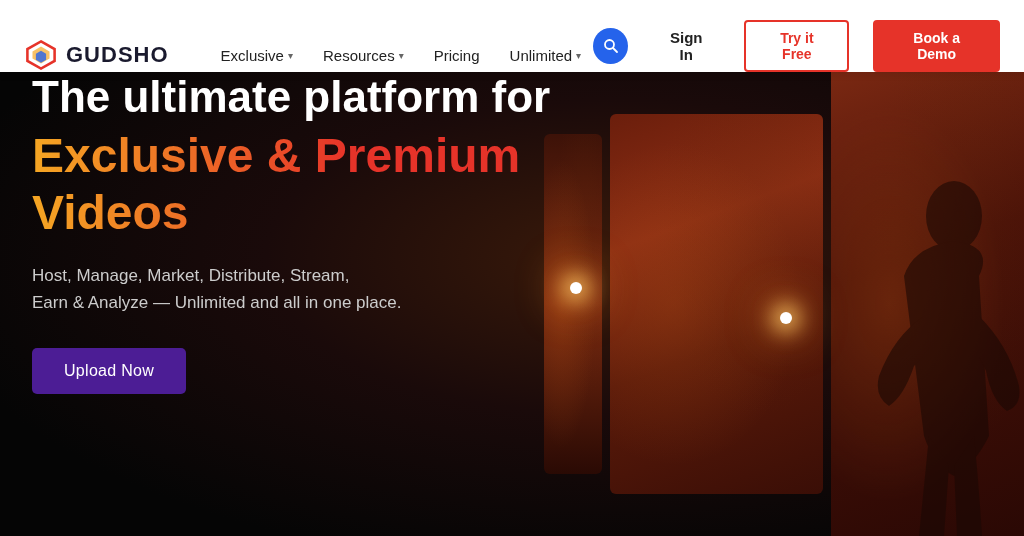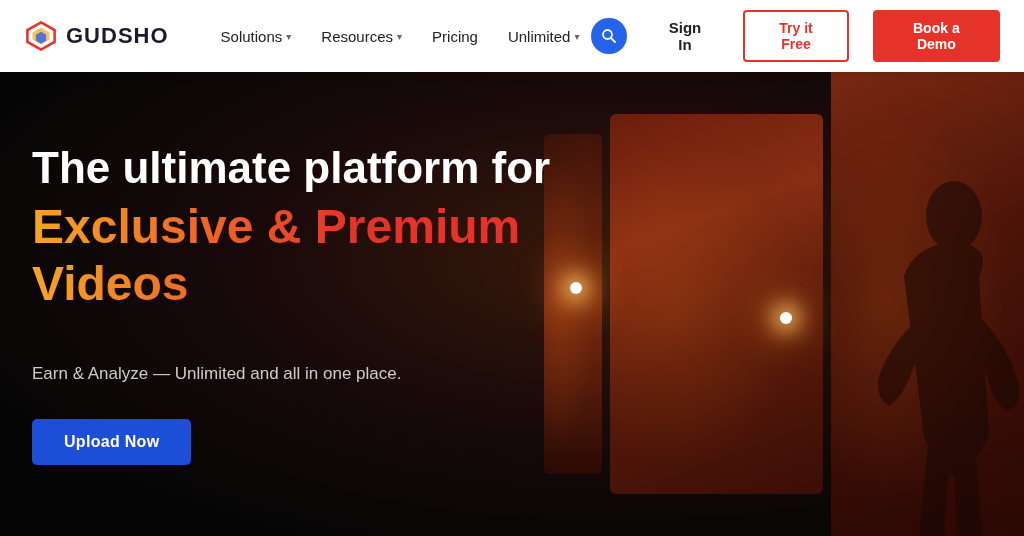--- a/index.html
+++ b/index.html
@@ -4,21 +4,21 @@
   <style>
     * { margin: 0; padding: 0; box-sizing: border-box; }
     body { width: 1024px; height: 536px; overflow: hidden; font-family: 'Segoe UI', Arial, sans-serif; background: #000; }
 
     
     nav {
       position: relative;
       z-index: 10;
       background: #fff;
       display: flex;
-      align-items: center;
+      align-items: flex-end;
       padding: 0 24px;
       height: 72px;
       box-shadow: 0 2px 8px rgba(0,0,0,0.1);
     }
     .logo {
       display: flex;
       align-items: center;
       gap: 8px;
       margin-right: 40px;
       text-decoration: none;
@@ -103,21 +103,20 @@
     }
 
     
     .hero {
       position: relative;
       width: 1024px;
       height: 464px;
       background: #0a0a0a;
       overflow: hidden;
       display: flex;
-      align-items: center;
     }
 
     
     .hero-bg {
       position: absolute;
       inset: 0;
       background: radial-gradient(ellipse at 60% 40%, #3a1a0a 0%, #1a0a0a 40%, #050505 80%);
     }
 
     
@@ -210,47 +209,47 @@
 
     .hero-subtitle {
       font-size: 17px;
       color: #cccccc;
       line-height: 1.6;
       margin-bottom: 32px;
       font-weight: 400;
     }
 
     .upload-btn {
-      background: #1d4ed8;
+      background: #4c1d95;
       color: #fff;
       border: none;
       border-radius: 5px;
       padding: 14px 32px;
       font-size: 16px;
-      font-weight: 700;
+      font-weight: 400;
       cursor: pointer;
       letter-spacing: 0.3px;
     }
   </style>
 </head>
 <body>
 
 <nav>
   <a class="logo" href="#">
     <svg class="logo-icon" viewBox="0 0 40 40" xmlns="http://www.w3.org/2000/svg">
       <polygon points="20,4 36,13 36,27 20,36 4,27 4,13" fill="none" stroke="#e63329" stroke-width="3"></polygon>
       <polygon points="20,10 30,16 30,24 20,30 10,24 10,16" fill="#f5a623" opacity="0.7"></polygon>
       <polygon points="20,15 26,18.5 26,25.5 20,29 14,25.5 14,18.5" fill="#2563eb" opacity="0.8"></polygon>
     </svg>
     <span class="logo-text">GUDSHO</span>
   </a>
 
   <div class="nav-links">
     <div class="nav-item">
-      <span>Solutions</span>
+      <span>Exclusive</span>
       <span class="chevron">▾</span>
     </div>
     <div class="nav-item">
       <span>Resources</span>
       <span class="chevron">▾</span>
     </div>
     <div class="nav-item">
       <span>Pricing</span>
     </div>
     <div class="nav-item">
@@ -296,18 +295,18 @@
     </div>
   </div>
 
   <div class="light-orb light-orb-1"></div>
   <div class="light-orb light-orb-2"></div>
 
   <div class="hero-content">
     <div class="hero-title-white">The ultimate platform for</div>
     <div class="hero-title-gradient">Exclusive &amp; Premium Videos</div>
     <p class="hero-subtitle">
-      <br>
+      <span>Host, Manage, Market, Distribute, Stream,</span><br>
       <span>Earn &amp; Analyze — Unlimited and all in one place.</span>
     </p>
     <button class="upload-btn">Upload Now</button>
   </div>
 </section>
 
 </body></html>

